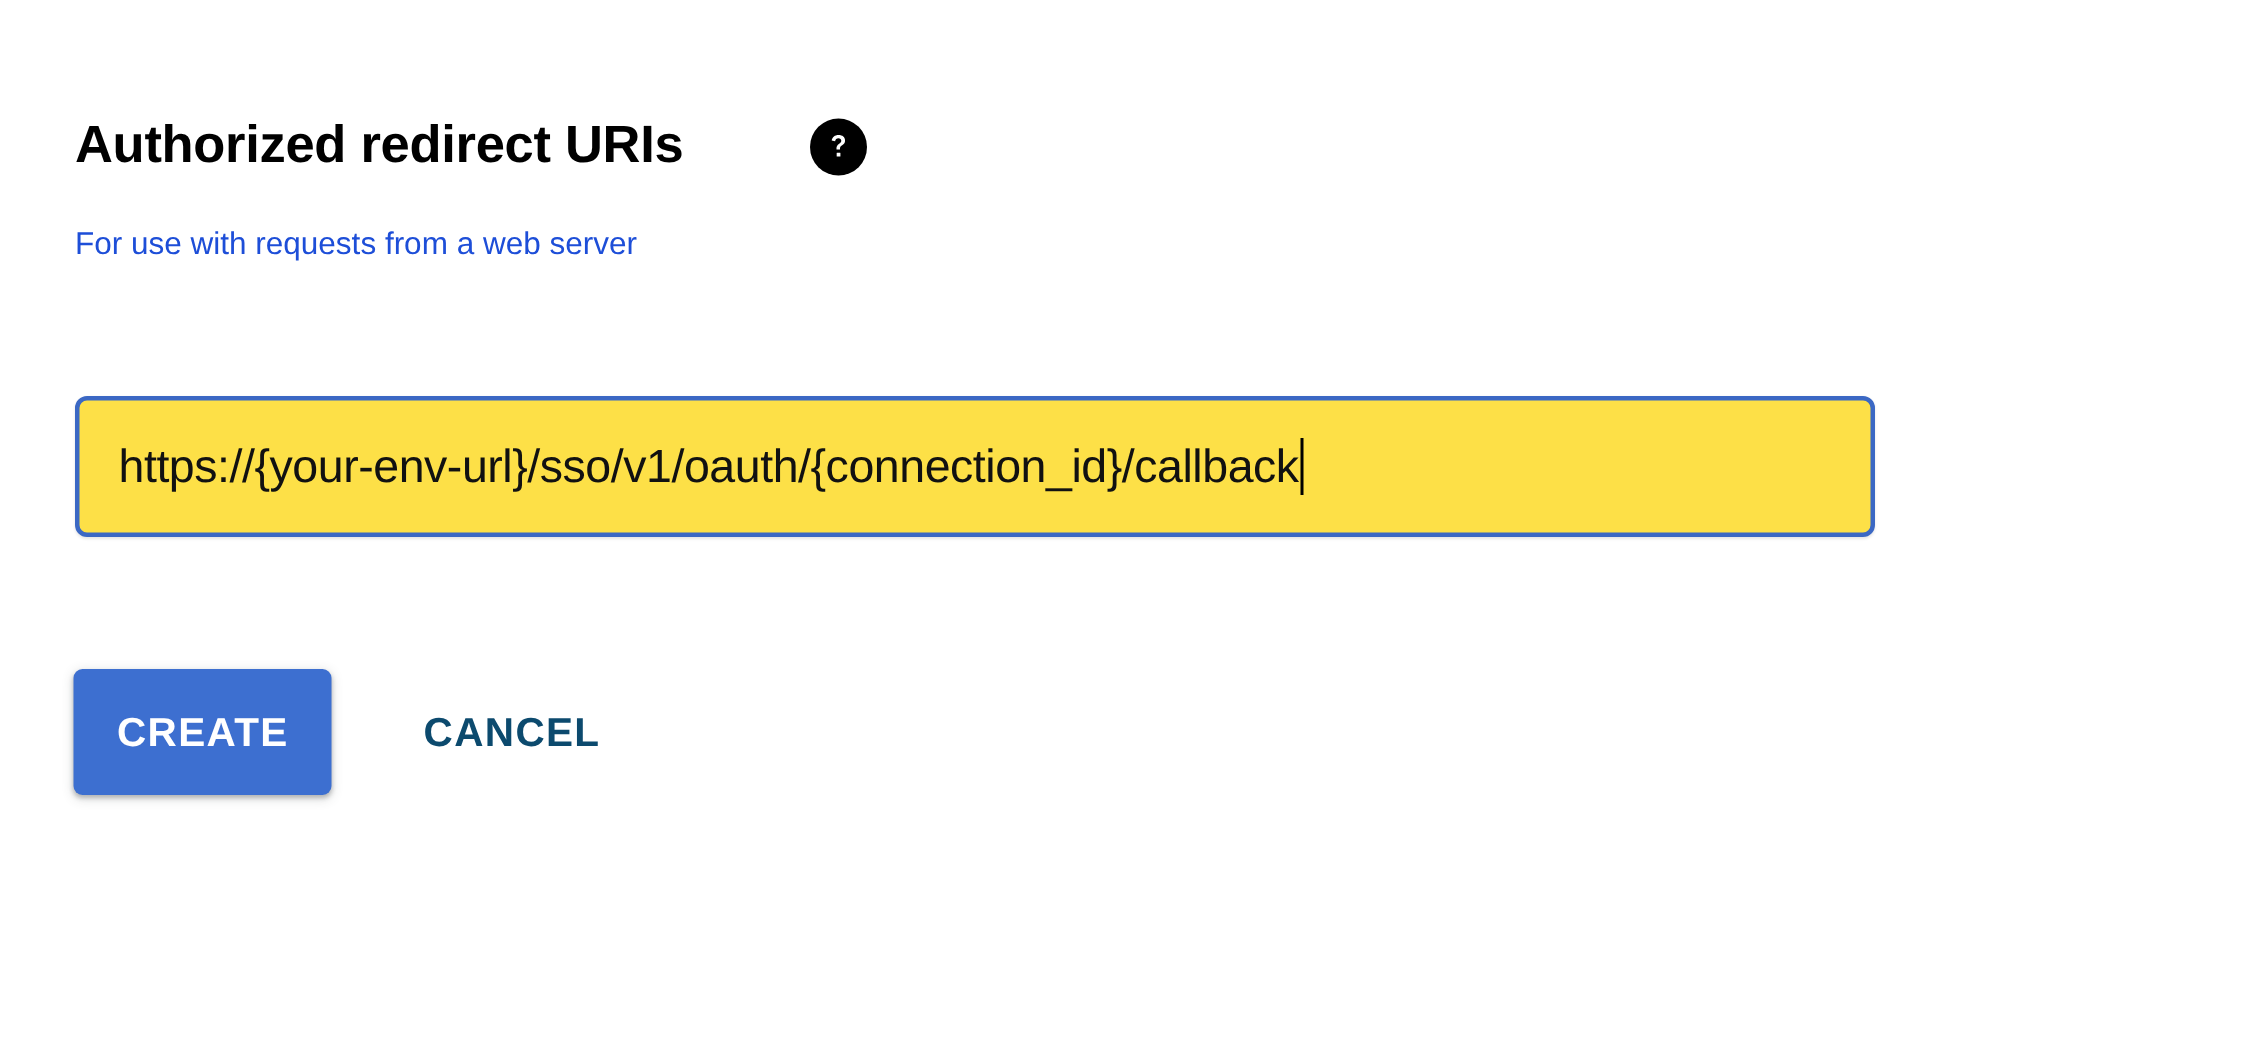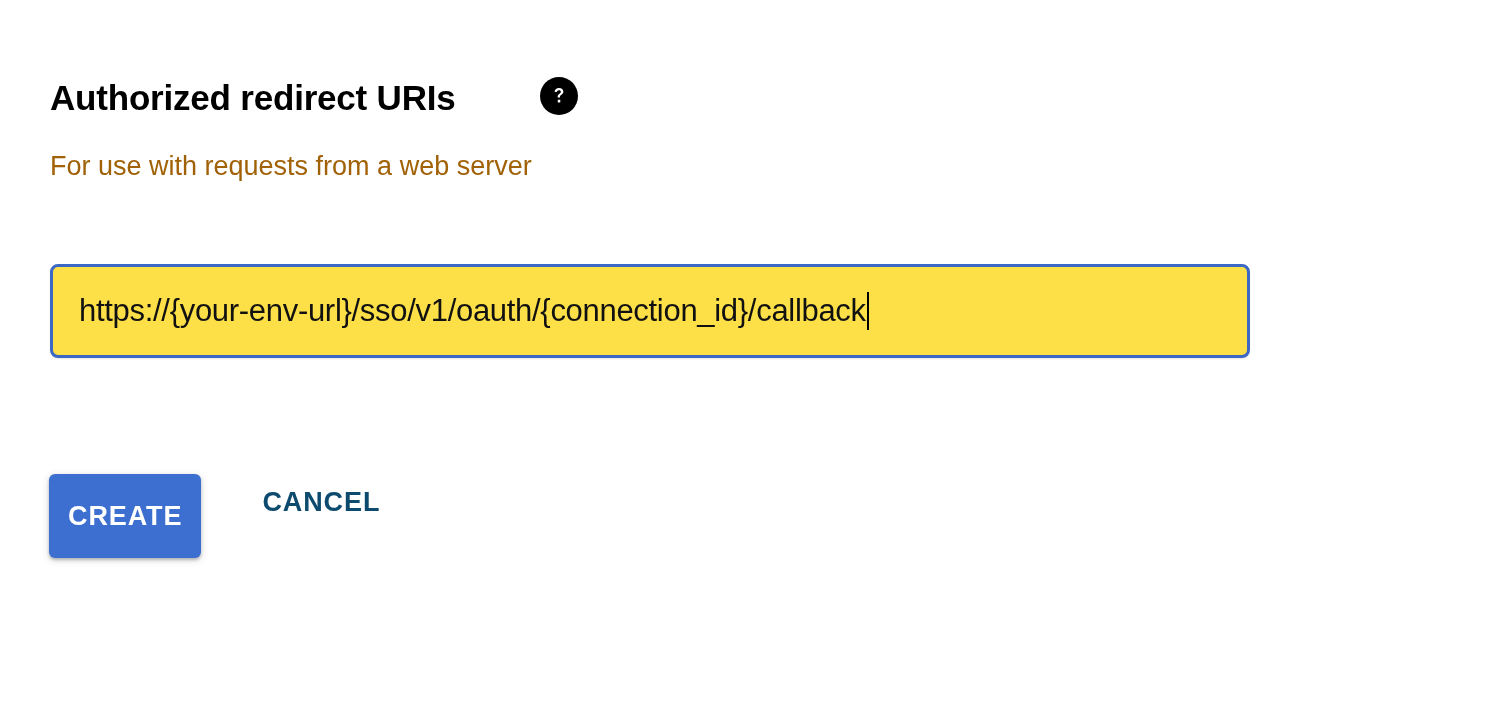--- a/index.html
+++ b/index.html
@@ -19,23 +19,23 @@
   .screen {
     position: absolute;
     inset: 0;
     background: #ffffff;
   }
 
   
   .section-header {
     position: absolute;
     left: 50px;
-    top: 63px;
+    top: 79px;
     display: flex;
-    align-items: flex-end;
+    align-items: flex-start;
     height: 52px;
     gap: 40px;
   }
   .section-title {
     font-size: 35px;
     font-weight: bold;
     color: #000000;
     letter-spacing: -0.2px;
     line-height: 1;
     white-space: nowrap;
@@ -52,22 +52,22 @@
     flex: none;
     cursor: pointer;
   }
   .help-icon svg { display: block; }
 
   
   .section-subtitle {
     position: absolute;
     left: 50px;
     top: 149px;
-    font-size: 27px;
-    color: #a16207;
+    font-size: 21px;
+    color: #1d4ed8;
     line-height: 1.3;
     white-space: nowrap;
   }
 
   
   .field-wrap {
     position: absolute;
     left: 50px;
     top: 264px;
     width: 1200px;
@@ -128,28 +128,27 @@
   .btn-primary {
     appearance: none;
     border: 0;
     background: #3d6fd0;
     color: #ffffff;
     font-family: "Liberation Sans", sans-serif;
     font-size: 27px;
     font-weight: bold;
     letter-spacing: 0.9px;
     height: 84px;
-    padding: 0 19px;
+    padding: 0 29px;
     border-radius: 6px;
     cursor: pointer;
     box-shadow: 0 2px 3px rgba(60,64,67,0.30), 0 2px 7px 1px rgba(60,64,67,0.15);
     display: flex;
     align-items: center;
     justify-content: center;
-    margin-top: 28px;
   }
   .btn-text {
     appearance: none;
     border: 0;
     background: transparent;
     color: #0c4a6e;
     font-family: "Liberation Sans", sans-serif;
     font-size: 27px;
     font-weight: bold;
     letter-spacing: 0.9px;

